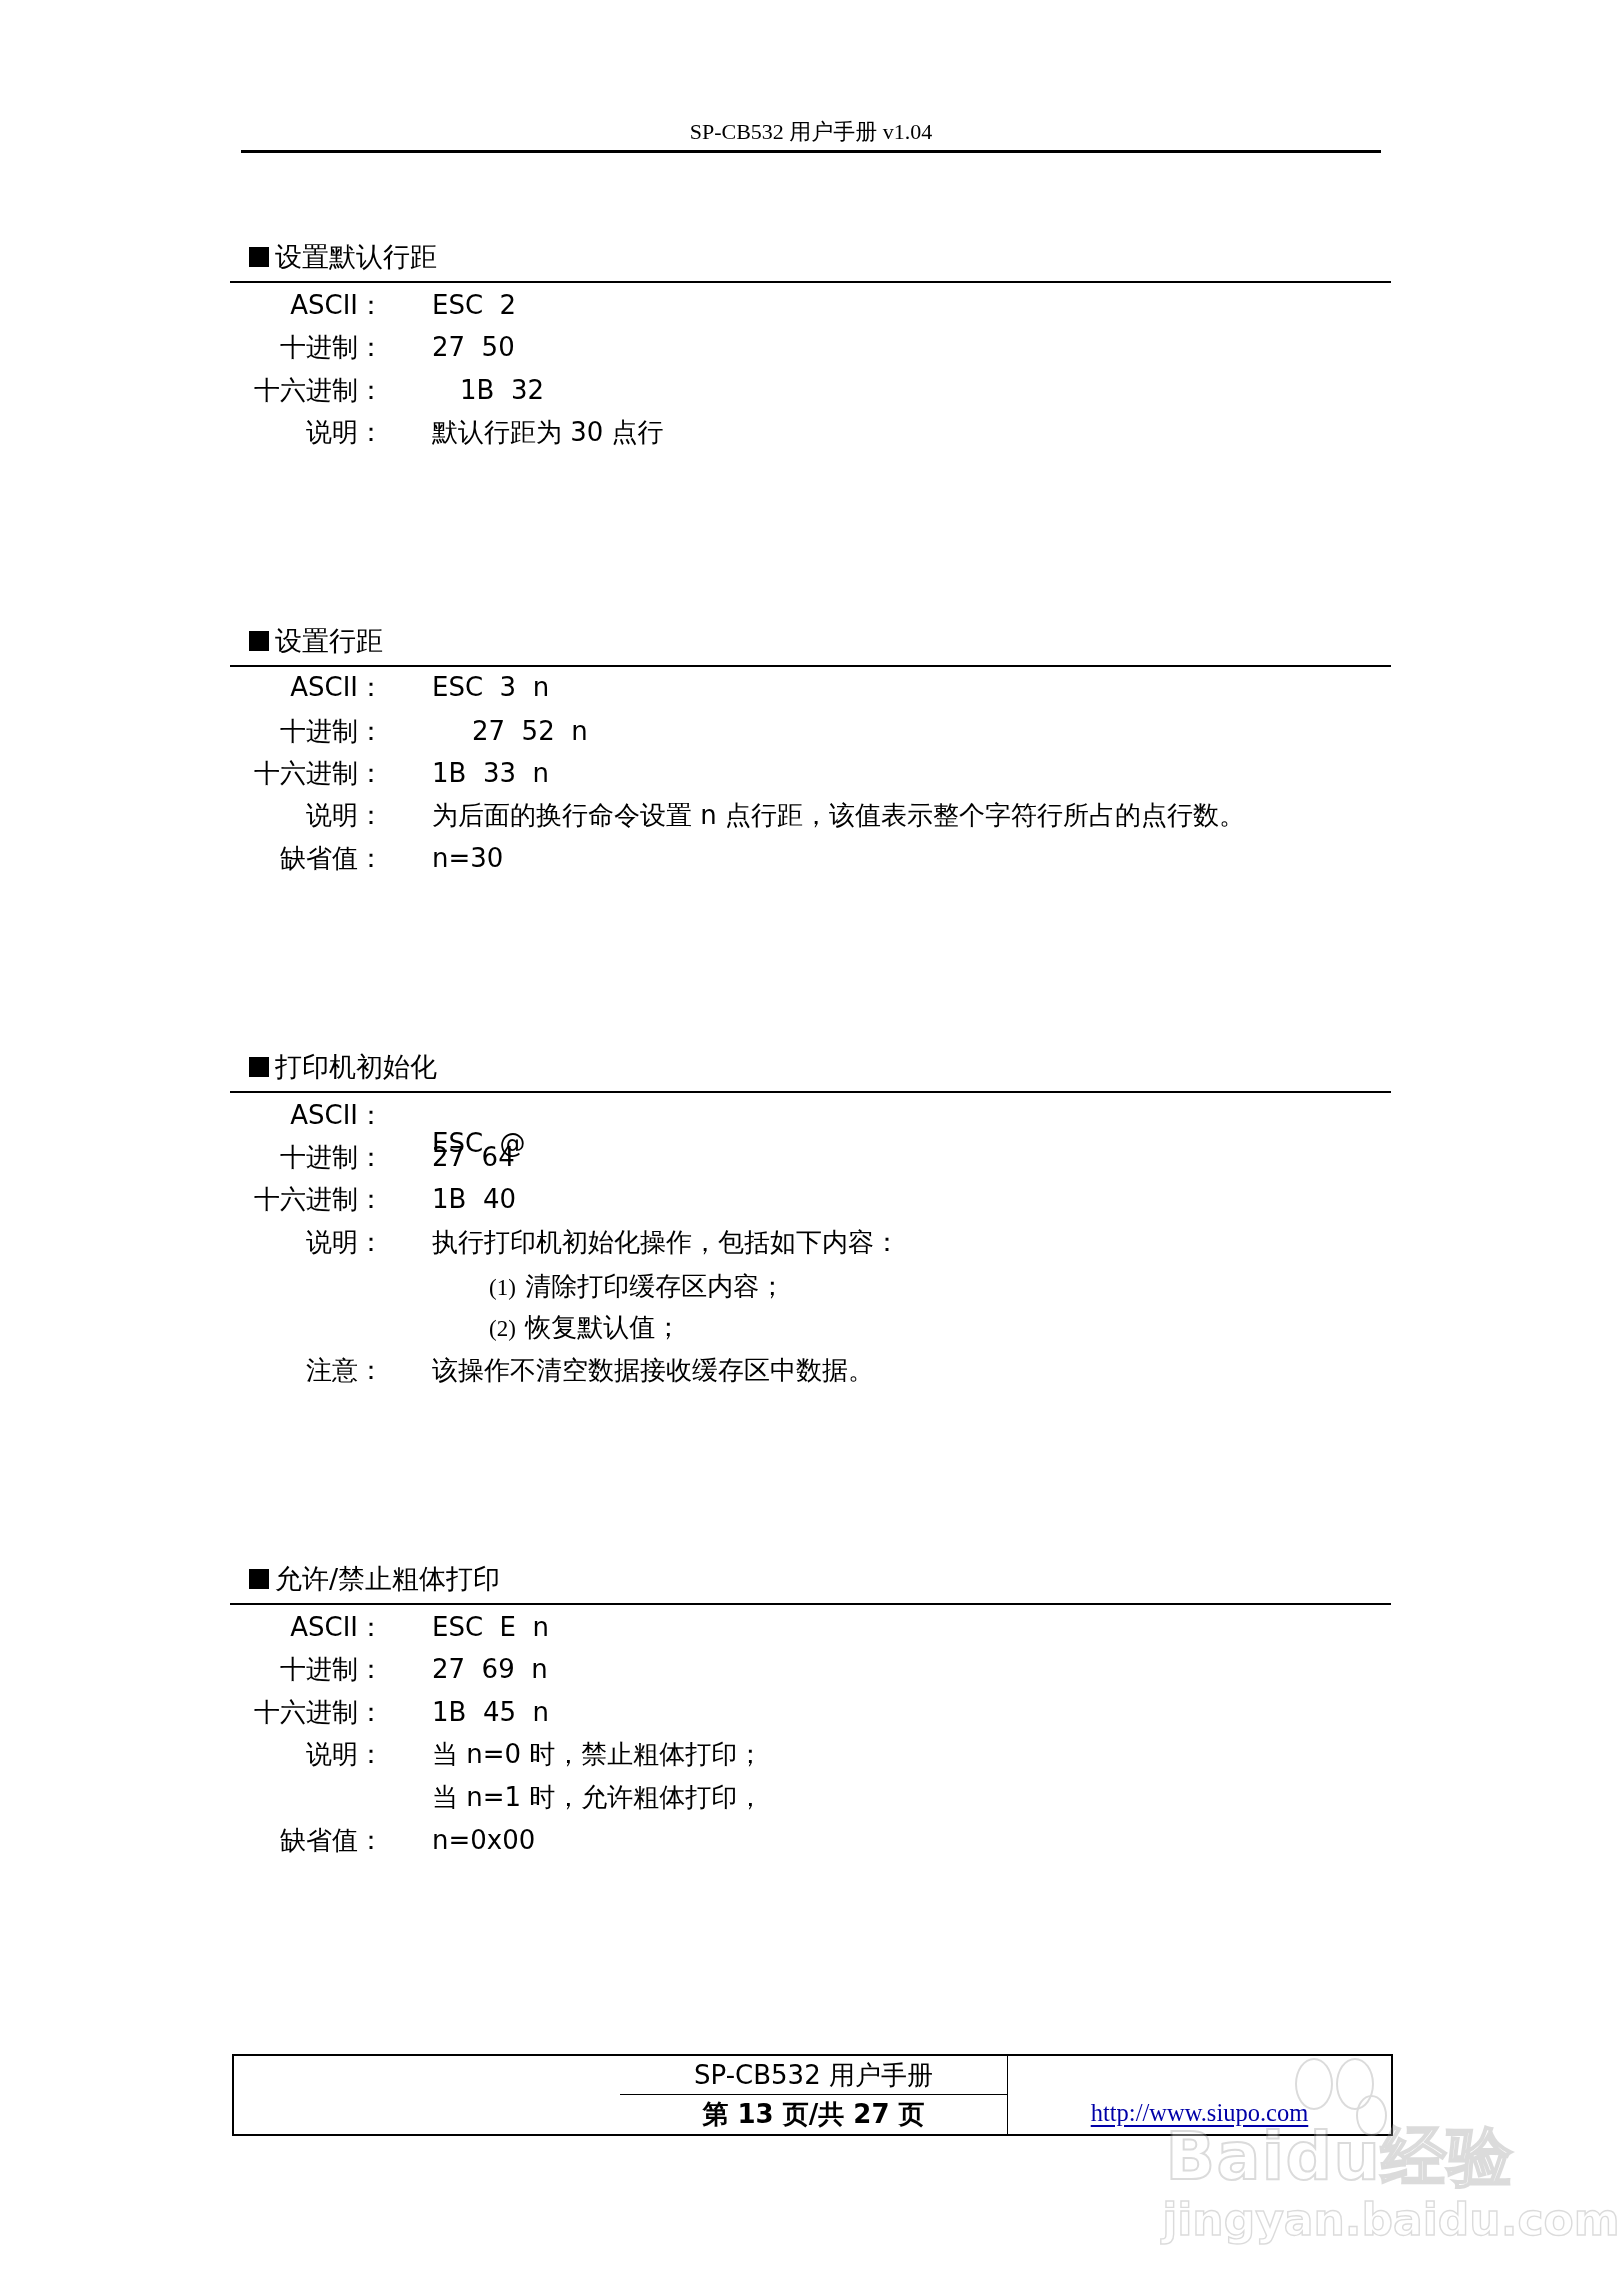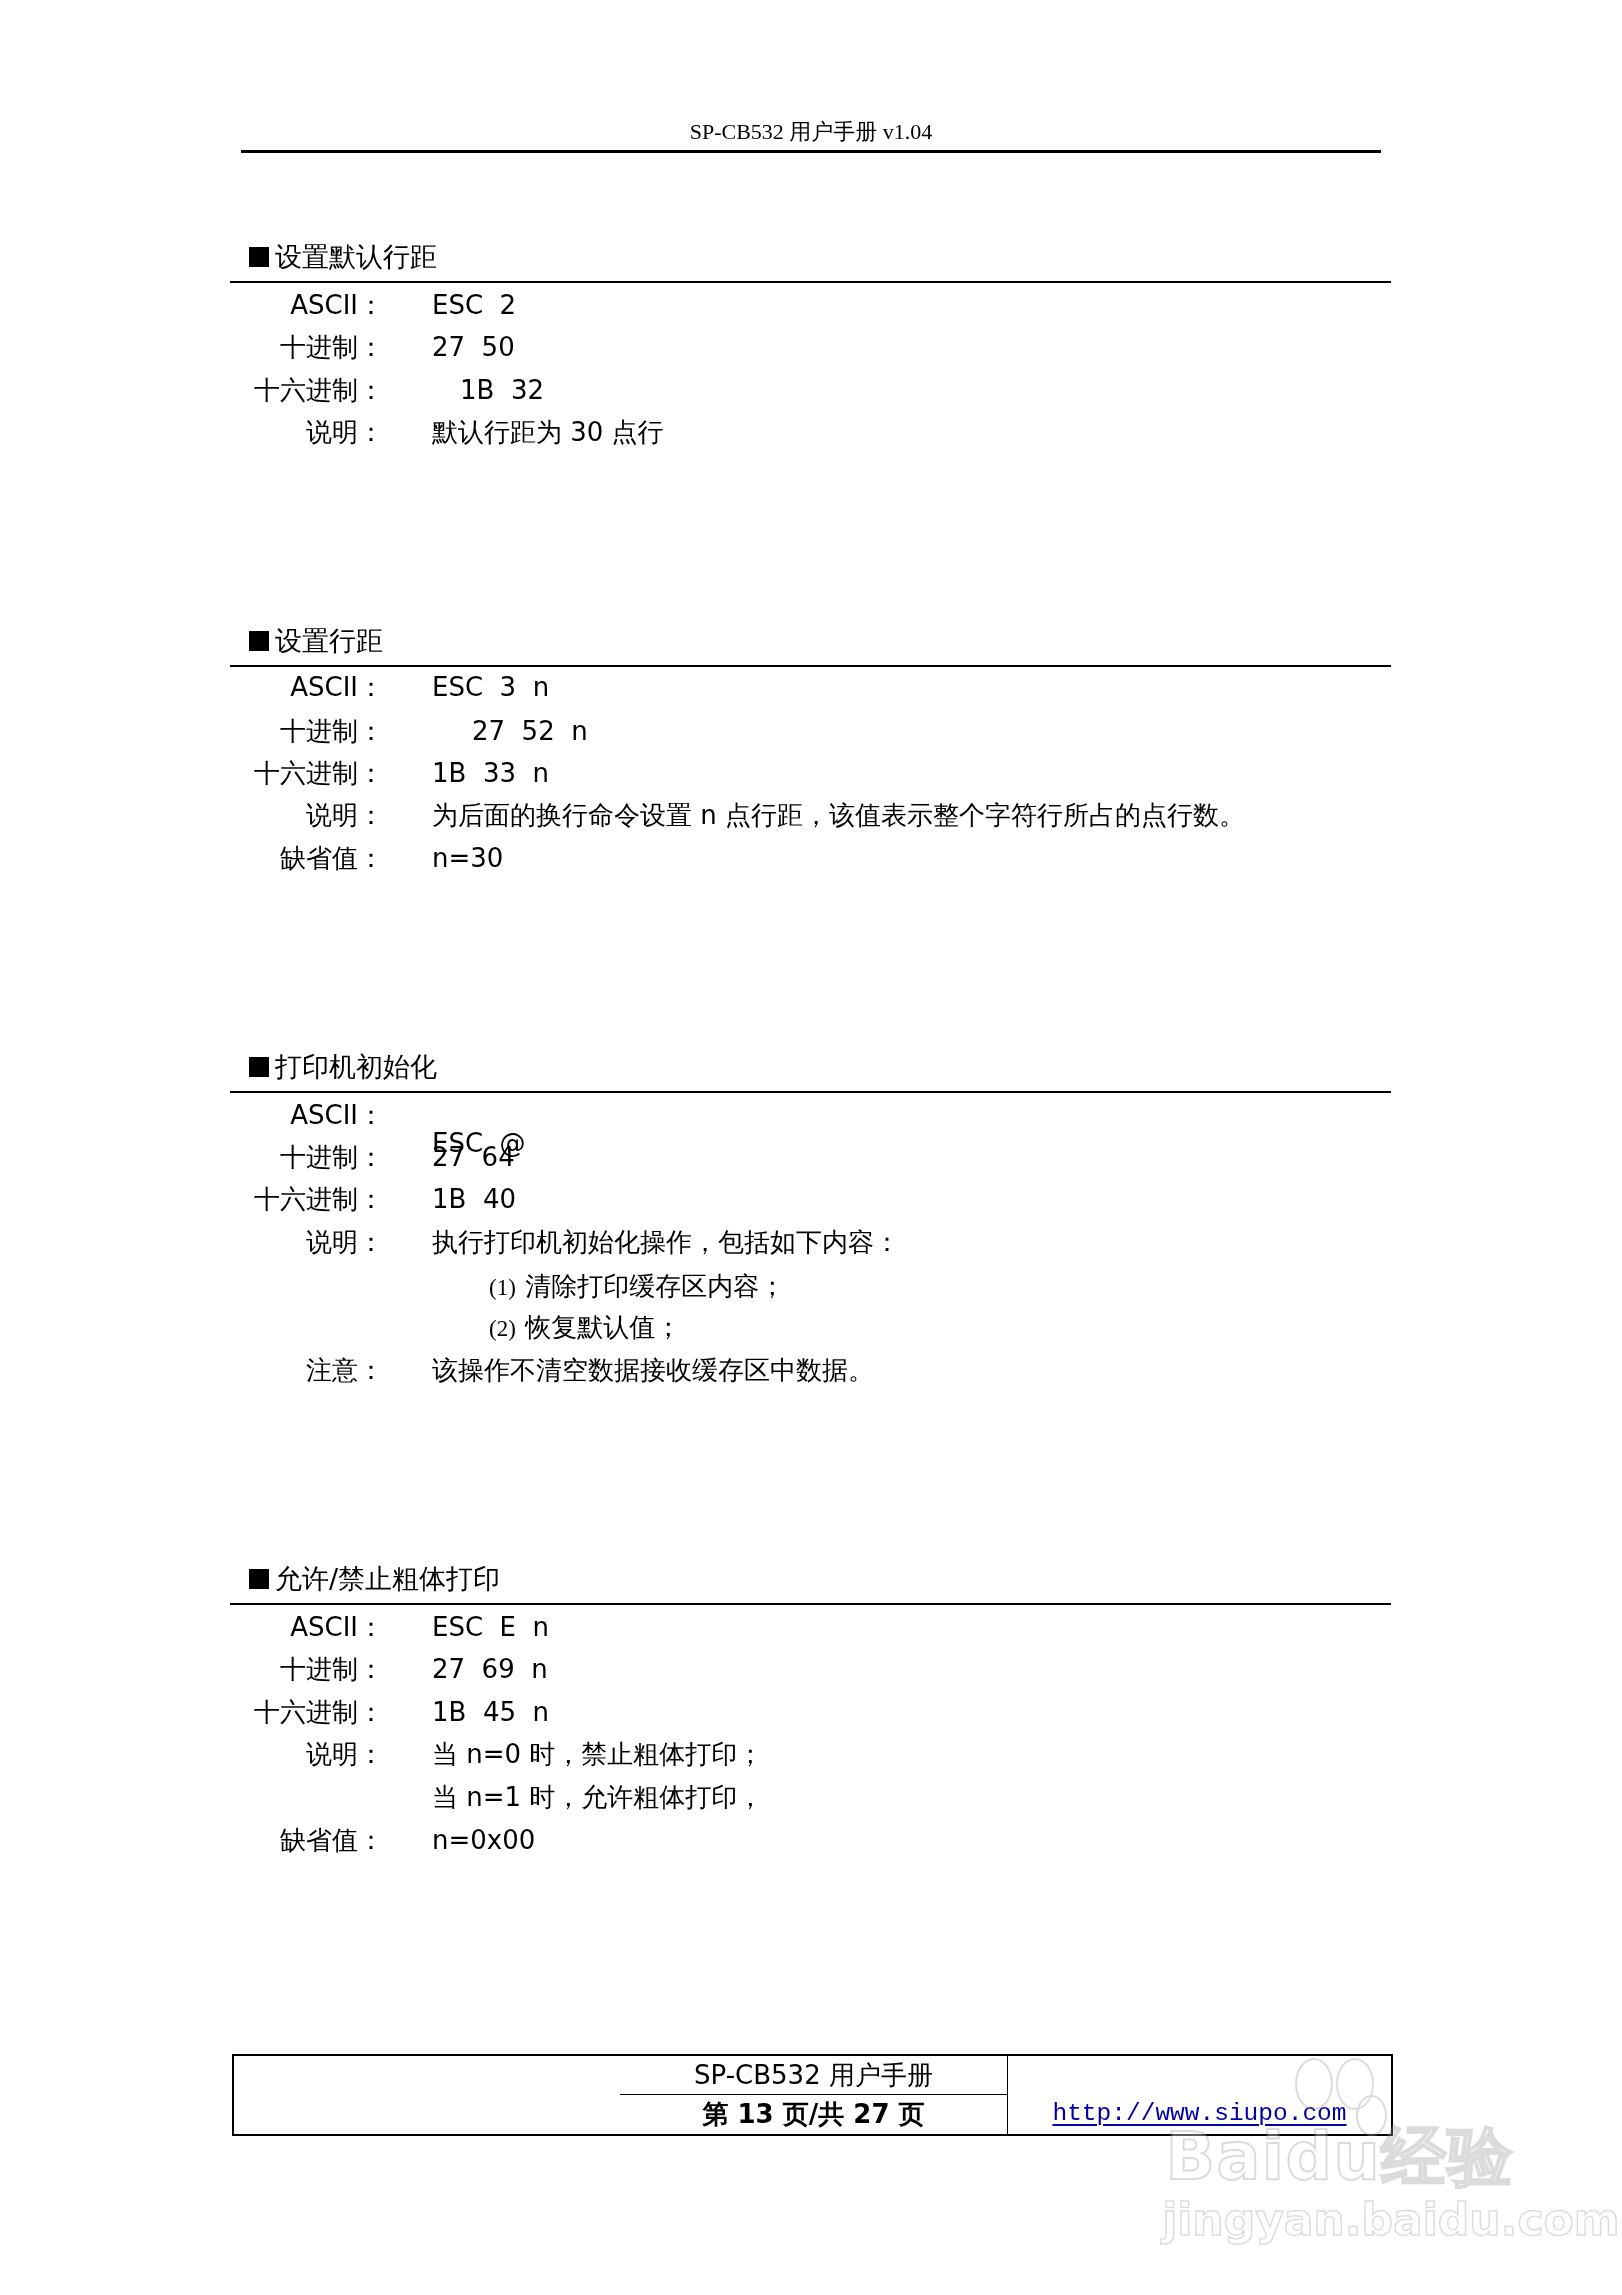--- a/index.html
+++ b/index.html
@@ -22,21 +22,21 @@
 
   .footer { position:absolute; left:232px; top:2054px; width:1161px; height:82px;
             border:2px solid #000; box-sizing:border-box; }
   .fcell { position:absolute; top:0; height:100%; box-sizing:border-box; font-size:26px; }
   .fcell.c1 { left:0; width:386px; border-right:1.4px solid #000; display:flex; align-items:center; justify-content:center; }
   .fcell.c2 { left:386px; width:388px; border-right:1.4px solid #000; }
   .fcell.c2 .half { position:absolute; left:0; width:100%; height:50%; display:flex; align-items:center; justify-content:center; }
   .fcell.c2 .top { top:0; border-bottom:1.4px solid #000; box-sizing:border-box; }
   .fcell.c2 .bot { bottom:0;font-weight:bold; }
   .fcell.c3 { left:774px; right:0; display:flex; align-items:center; justify-content:center; }
-  .url { font-family:Liberation Mono, monospace; font-size:24.5px; color:#0000a8;
+  .url { font-family:Liberation Serif, serif; font-size:24.5px; color:#0000a8;
          text-decoration:underline; text-decoration-thickness:2px; text-underline-offset:4.1px; cursor:pointer;margin-top:36px; }
 
   .watermark { position:absolute; left:1152px; top:2058px; width:382px; height:225px; opacity:0.35; pointer-events:none; }
   .wm-logo { position:absolute; left:13.6px; top:55px; font-family:"DejaVu Sans",sans-serif; font-weight:bold;
              font-size:65px; color:#fff; -webkit-text-stroke:2px #9a9a9a; letter-spacing:1.4px; white-space:nowrap; }
   .wm-url { position:absolute; left:10.2px; top:136px; font-family:"DejaVu Sans",sans-serif; font-weight:bold;
             font-size:44px; color:#fff; -webkit-text-stroke:1.4px #9a9a9a; white-space:nowrap; }
   .wm-paw { position:absolute; border:2.7px solid #9a9a9a; border-radius:50%; }
 </style>
 </head>

